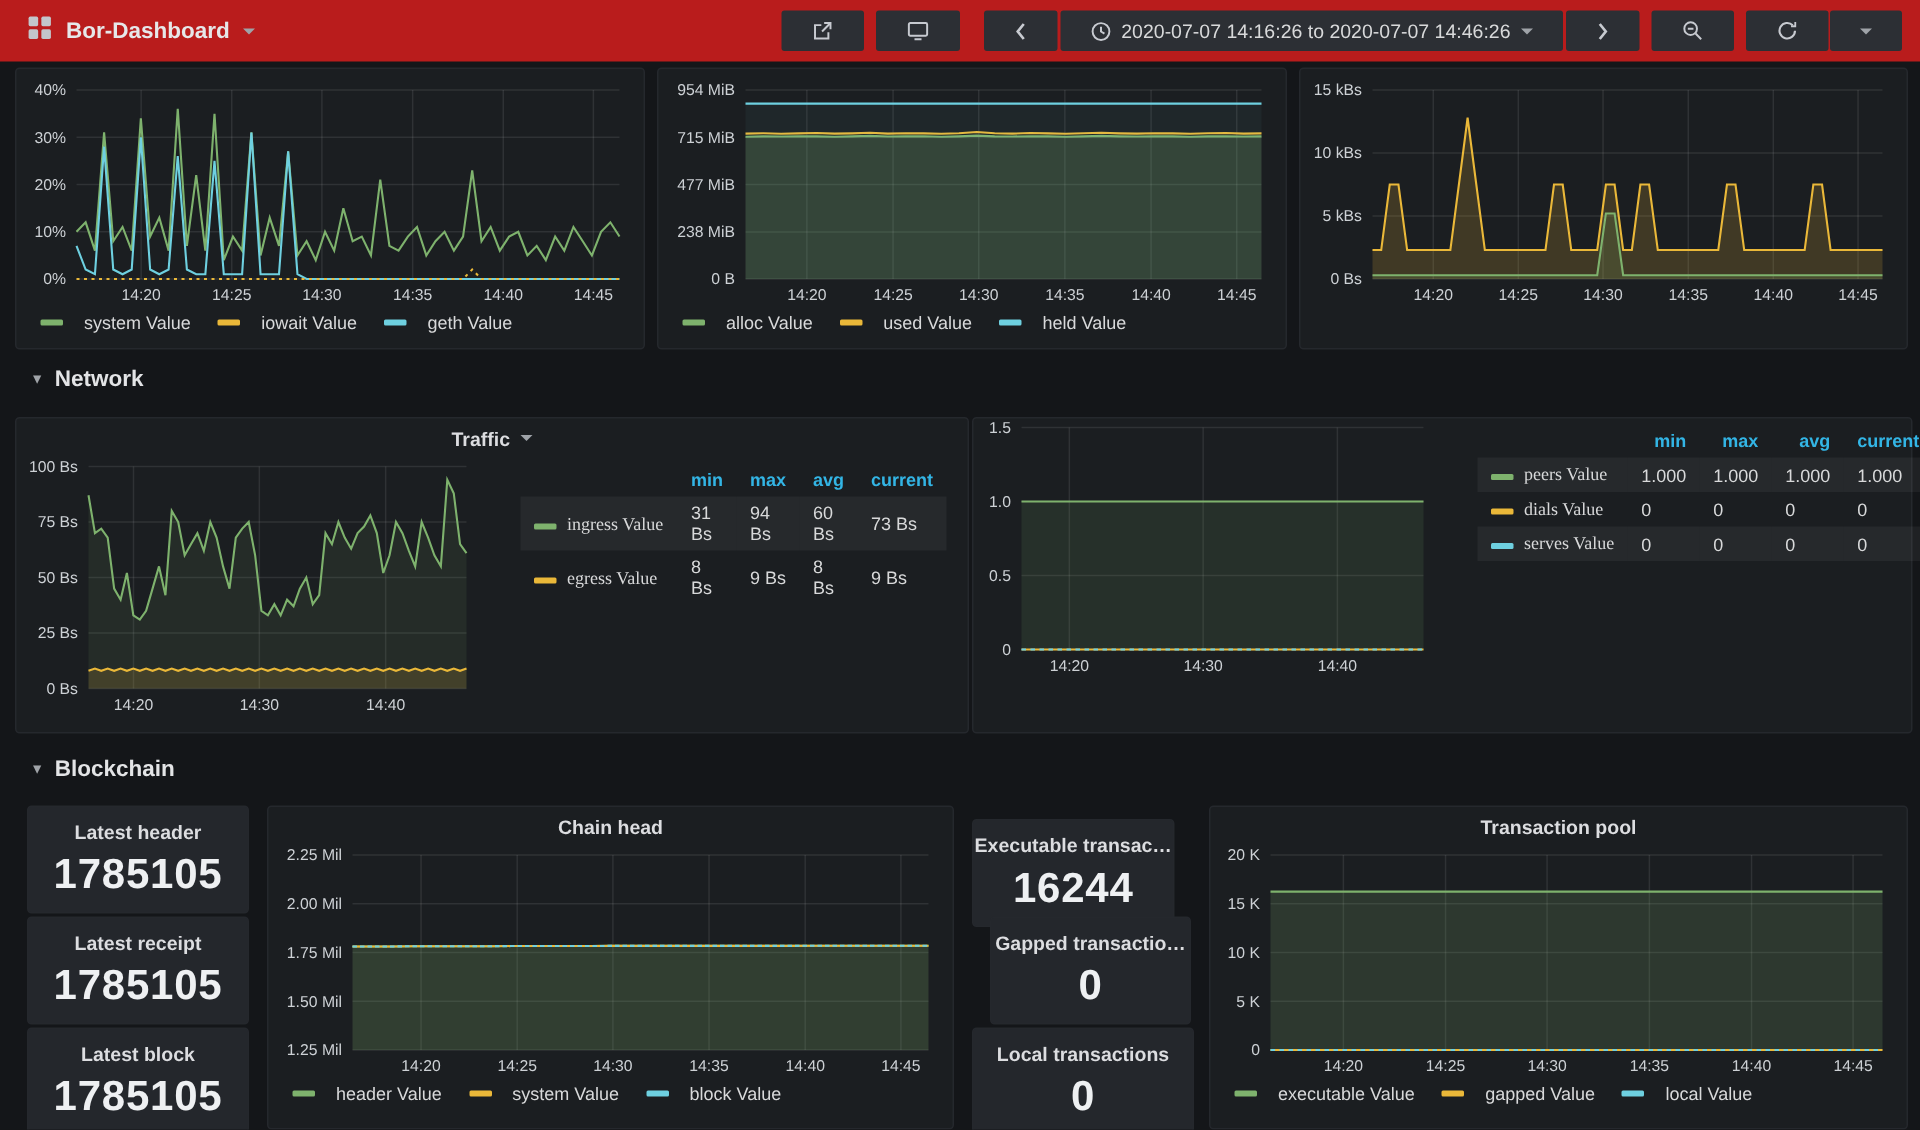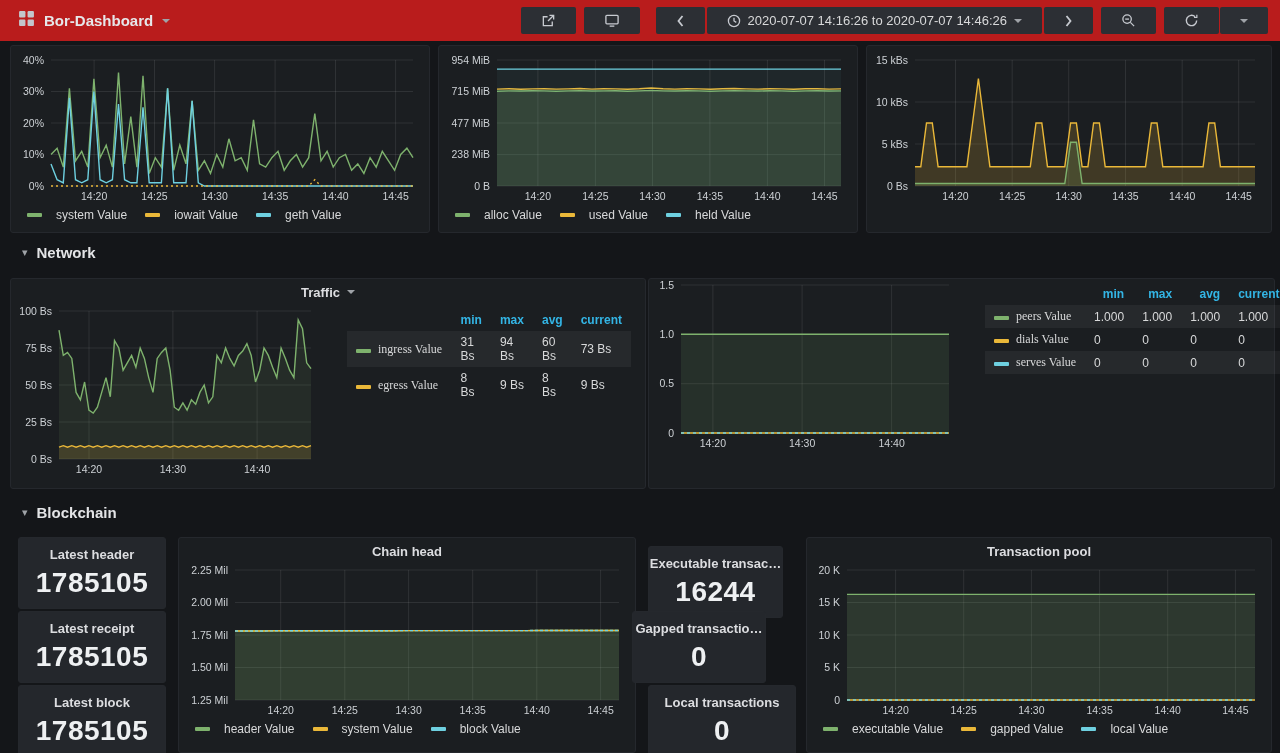--- a/index.html
+++ b/index.html
@@ -432,21 +432,21 @@
         <span class="swatch" style="background:#6ED0E0"></span>
         <span>block Value</span>
       </span>
     </div>
 </div>
 
 <div class="panel stat-panel" style="left:648px;top:546px;width:135px;height:72px">
   <div class="stat-title">Executable transac…</div>
   <div class="stat-value">16244</div>
 </div>
-<div class="panel stat-panel" style="left:632px;top:611px;width:134px;height:72px">
+<div class="panel stat-panel" style="left:660px;top:611px;width:134px;height:72px">
   <div class="stat-title">Gapped transactio…</div>
   <div class="stat-value">0</div>
 </div>
 <div class="panel stat-panel" style="left:648px;top:685px;width:148px;height:72px">
   <div class="stat-title">Local transactions</div>
   <div class="stat-value">0</div>
 </div>
 
 <div class="panel" style="left:806px;top:537px;width:466px;height:216px">
   <div class="panel-title">

